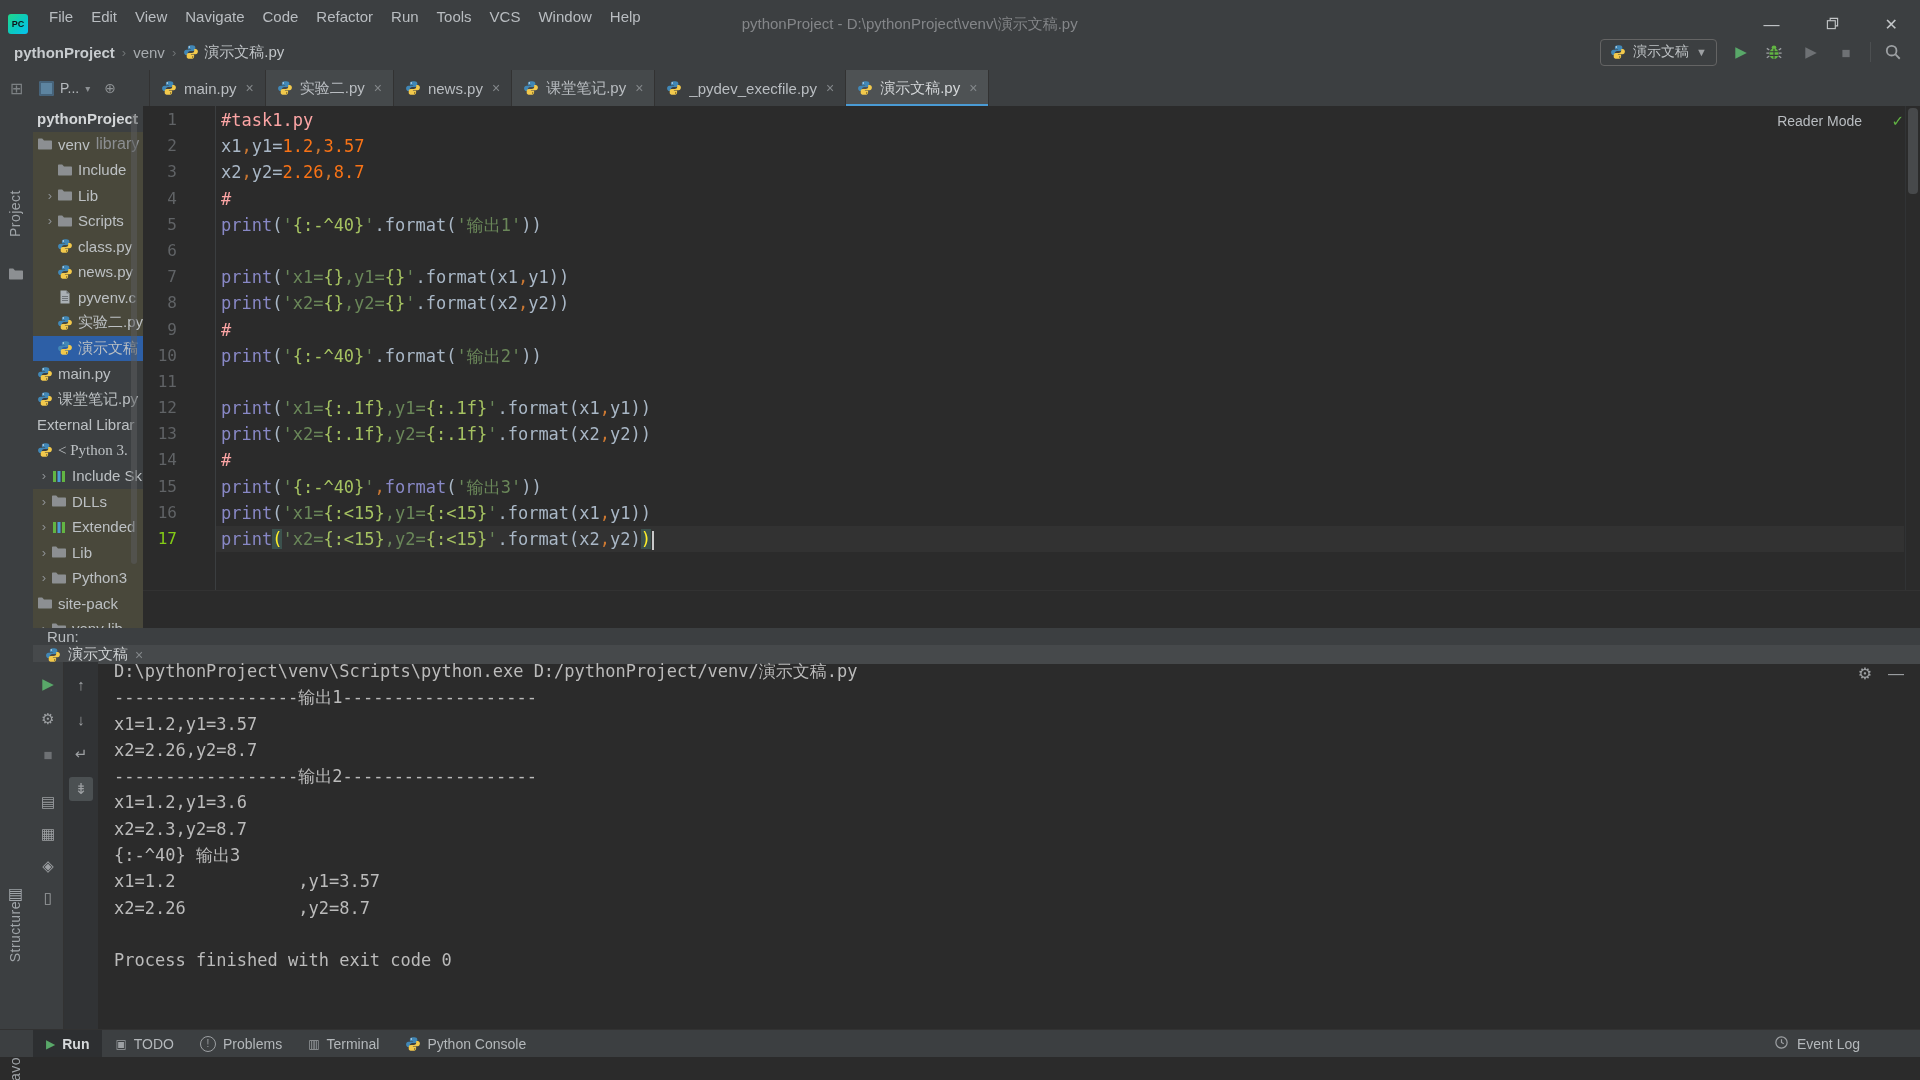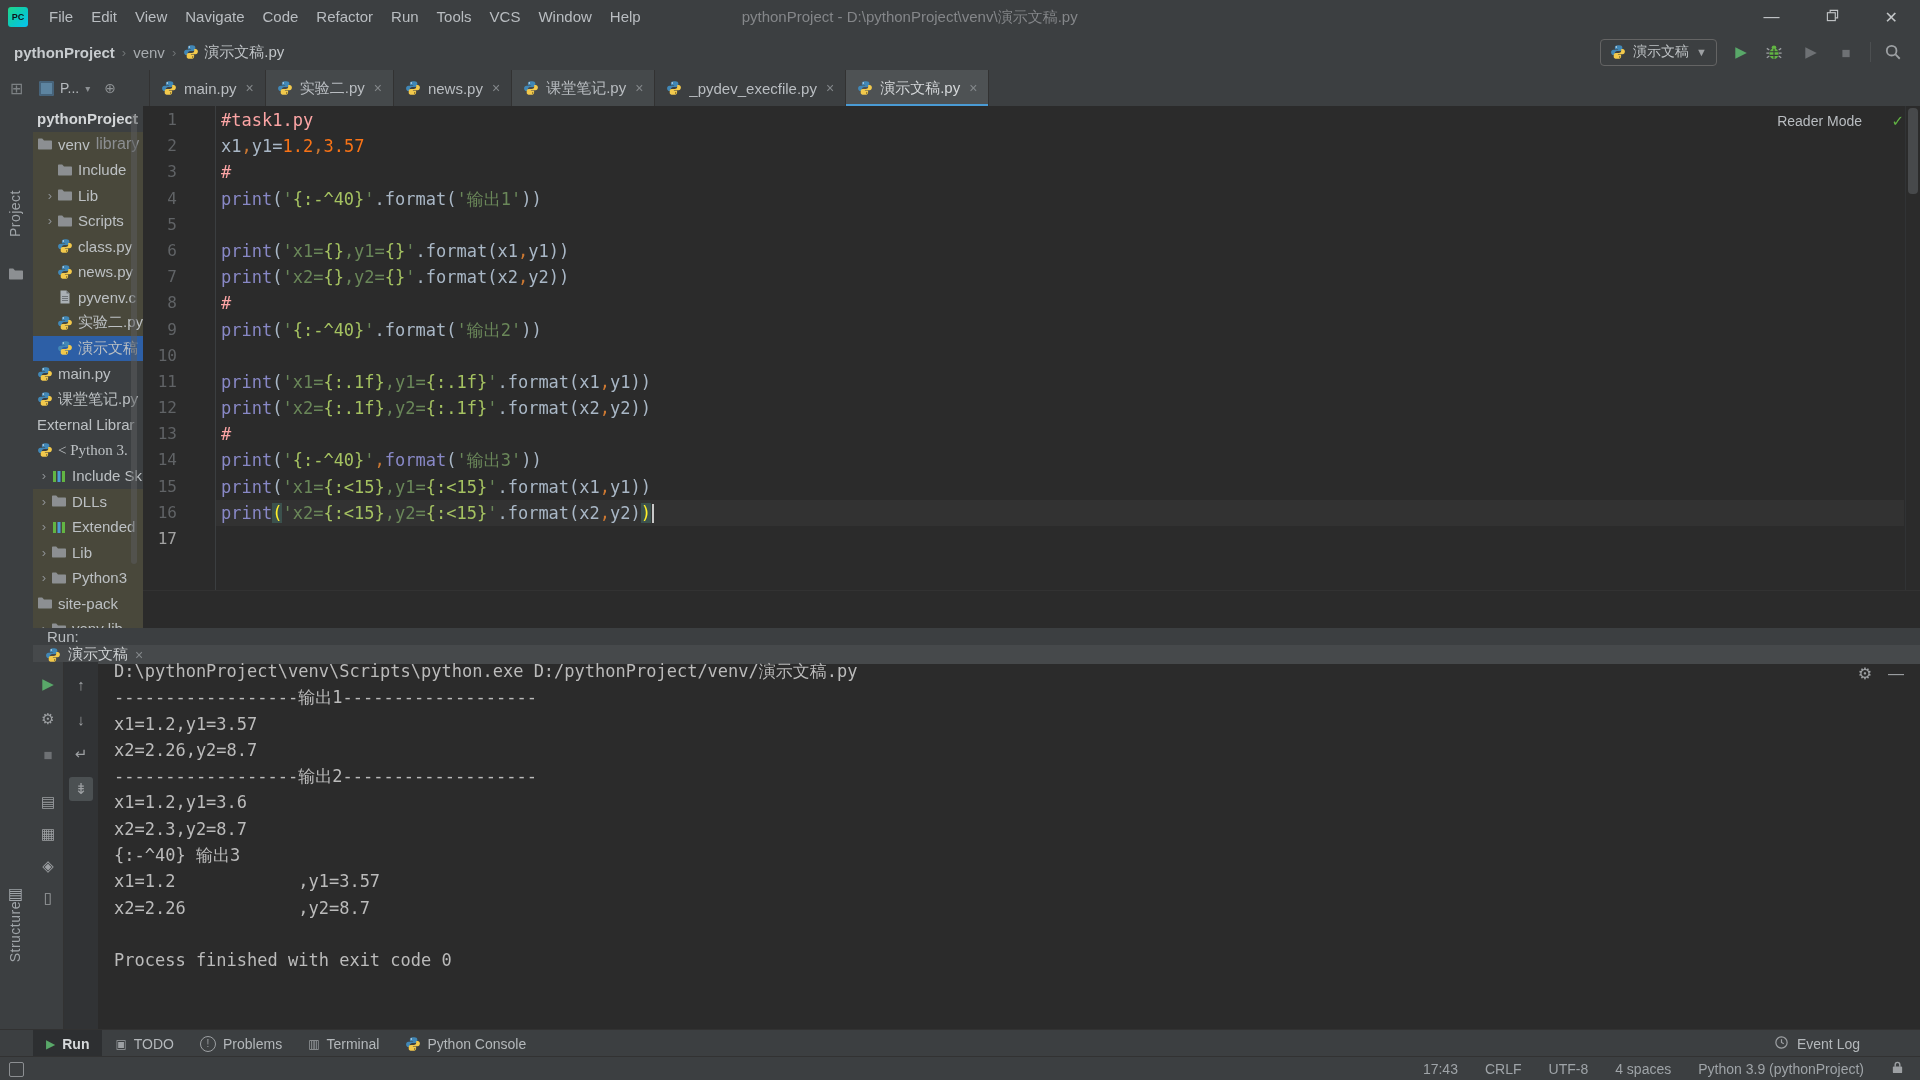--- a/index.html
+++ b/index.html
@@ -3,21 +3,21 @@
 <meta charset="utf-8">
 <style>
   html,body{margin:0;padding:0;background:#2b2b2b;}
   #app{position:relative;width:1920px;height:1080px;overflow:hidden;
        font-family:"Liberation Sans","DejaVu Sans",sans-serif;color:#bbbbbb;
        background:#2b2b2b;-webkit-font-smoothing:antialiased;}
   .mono{font-family:"DejaVu Sans Mono","Liberation Mono",monospace;}
 
   
   #titlebar{position:absolute;left:0;top:0;width:1920px;height:34px;background:#3c3f41;
-            display:flex;align-items:center;border-bottom:1px solid #2f3234;}
+            display:flex;align-items:flex-end;border-bottom:1px solid #2f3234;}
   #pc-logo{width:20px;height:20px;border-radius:3px;margin:0 12px 0 8px;
            background:linear-gradient(135deg,#21d789 0%,#0ac9c2 55%,#07c3f2 100%);
            display:flex;align-items:center;justify-content:center;
            font-size:9px;font-weight:bold;color:#10131a;}
   .menu-item{padding:0 9px;font-size:15px;color:#b9bdc1;line-height:34px;}
   #win-title{margin-left:92px;font-size:15px;color:#848689;}
   #win-controls{margin-left:auto;display:flex;align-items:center;gap:46px;padding-right:22px;}
   #win-controls .wc{color:#c3c6c8;font-size:16px;}
 
   
@@ -75,21 +75,21 @@
   .trow .extra{color:#8c8f92;margin-left:6px;font-size:16px;}
   #tree-scroll{position:absolute;left:98px;top:8px;width:6px;height:450px;background:#595b5d;
                opacity:.55;border-radius:3px;}
 
   
   #editor{position:absolute;left:143px;top:106px;width:1777px;height:484px;background:#2b2b2b;
           border-bottom:1px solid #323232;overflow:hidden;}
   #gutter{position:absolute;left:0;top:0;width:72px;height:100%;border-right:1px solid #3b3e40;}
   .gnum{height:26.2px;line-height:26.2px;text-align:right;padding-right:38px;font-size:16px;
         color:#606366;}
-  .gnum.cur{color:#a3a3a3;}
+  .gnum.cur{color:#84cc16;}
   #code{position:absolute;left:73px;top:0;right:16px;height:100%;}
   .cline{height:26.2px;line-height:26.2px;font-size:17px;white-space:pre;padding-left:5px;}
   .cline.cur{background:#323232;}
   #codelines,#gutternums{padding-top:1px;}
   .tk-com{color:#fca5a5;} .tk-v{color:#A9B7C6;} .tk-n{color:#f97316;}
   .tk-o{color:#CC7832;} .tk-s{color:#6A8759;} .tk-f{color:#A5C261;}
   .tk-b{color:#8888C6;} .tk-p{color:#FFEF28;background:#3B514D;}
   #caret{display:inline-block;width:2px;height:19px;background:#c8c8c8;vertical-align:middle;margin-left:1px;}
   #reader-mode{position:absolute;top:7px;right:58px;font-size:14px;color:#b9bdc1;}
   #inspect-ok{position:absolute;top:6px;right:16px;color:#62B543;font-size:15px;}
@@ -539,20 +539,21 @@
           <div class="gnum mono">14</div>
           <div class="gnum mono">15</div>
           <div class="gnum mono">16</div>
           <div class="gnum mono cur">17</div>
         </div>
       </div>
     <div id="code">
         <div id="codelines">
           <div class="cline mono"><span class="tk-com">#task1.py</span></div>
           <div class="cline mono"><span class="tk-v">x1</span><span class="tk-o">,</span><span class="tk-v">y1=</span><span class="tk-n">1.2</span><span class="tk-o">,</span><span class="tk-n">3.57</span></div>
+          <div class="cline mono"><span class="tk-v">x2</span><span class="tk-o">,</span><span class="tk-v">y2=</span><span class="tk-n">2.26</span><span class="tk-o">,</span><span class="tk-n">8.7</span></div>
           <div class="cline mono"><span class="tk-com">#</span></div>
           <div class="cline mono"><span class="tk-b">print</span><span class="tk-v">(</span><span class="tk-s">'</span><span class="tk-f">{:-^40}</span><span class="tk-s">'</span><span class="tk-v">.format(</span><span class="tk-s">'输出1'</span><span class="tk-v">))</span></div>
           <div class="cline mono"></div>
           <div class="cline mono"><span class="tk-b">print</span><span class="tk-v">(</span><span class="tk-s">'x1=</span><span class="tk-f">{}</span><span class="tk-s">,y1=</span><span class="tk-f">{}</span><span class="tk-s">'</span><span class="tk-v">.format(x1</span><span class="tk-o">,</span><span class="tk-v">y1))</span></div>
           <div class="cline mono"><span class="tk-b">print</span><span class="tk-v">(</span><span class="tk-s">'x2=</span><span class="tk-f">{}</span><span class="tk-s">,y2=</span><span class="tk-f">{}</span><span class="tk-s">'</span><span class="tk-v">.format(x2</span><span class="tk-o">,</span><span class="tk-v">y2))</span></div>
           <div class="cline mono"><span class="tk-com">#</span></div>
           <div class="cline mono"><span class="tk-b">print</span><span class="tk-v">(</span><span class="tk-s">'</span><span class="tk-f">{:-^40}</span><span class="tk-s">'</span><span class="tk-v">.format(</span><span class="tk-s">'输出2'</span><span class="tk-v">))</span></div>
           <div class="cline mono"></div>
           <div class="cline mono"><span class="tk-b">print</span><span class="tk-v">(</span><span class="tk-s">'x1=</span><span class="tk-f">{:.1f}</span><span class="tk-s">,y1=</span><span class="tk-f">{:.1f}</span><span class="tk-s">'</span><span class="tk-v">.format(x1</span><span class="tk-o">,</span><span class="tk-v">y1))</span></div>
           <div class="cline mono"><span class="tk-b">print</span><span class="tk-v">(</span><span class="tk-s">'x2=</span><span class="tk-f">{:.1f}</span><span class="tk-s">,y2=</span><span class="tk-f">{:.1f}</span><span class="tk-s">'</span><span class="tk-v">.format(x2</span><span class="tk-o">,</span><span class="tk-v">y2))</span></div>
@@ -638,30 +639,14 @@
       </div>
     <div id="bottom-right">
       <span class="bicon" id="clock-slot"><svg viewBox="0 0 16 16" width="15" height="15" fill="none" stroke="#9da0a3" stroke-width="1.3">
             <circle cx="8" cy="8" r="6"></circle>
             <path d="M8 4.5V8l2.4 1.4"></path>
           </svg></span>
       <span>Event Log</span>
     </div>
   </div>
 
-  <div id="statusbar">
-    <div id="status-left">
-        <span class="sq"></span>
-      </div>
-    <div id="status-right">
-        <span>17:43</span>
-        <span>CRLF</span>
-        <span>UTF-8</span>
-        <span>4 spaces</span>
-        <span>Python 3.9 (pythonProject)</span>
-        <span><svg viewBox="0 0 14 16" width="13" height="15">
-            <rect x="2" y="7" width="10" height="7" rx="1" fill="#9da0a3"></rect>
-            <path d="M4.5 7.2V5a2.5 2.5 0 015 0v2.2" stroke="#9da0a3" stroke-width="1.5" fill="none"></path>
-          </svg></span>
-      </div>
-  </div>
 
 </div>
 
 </body></html>

